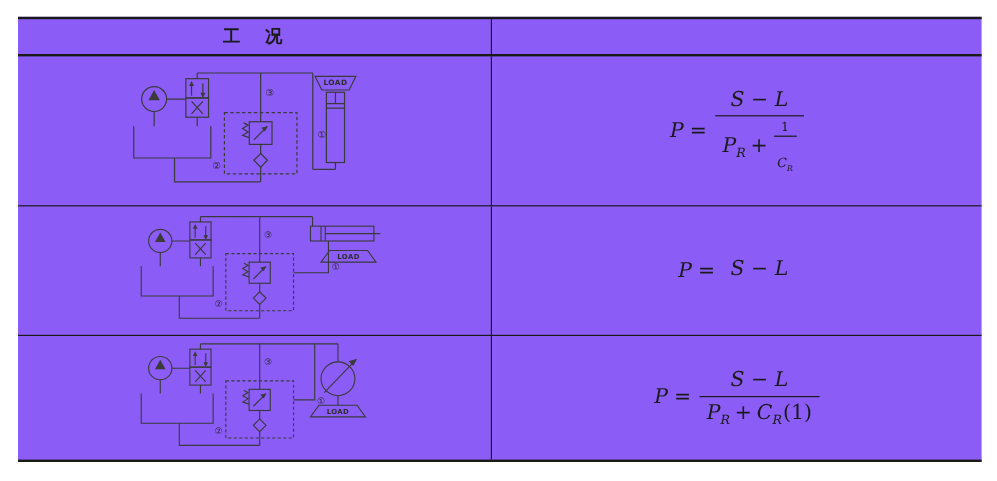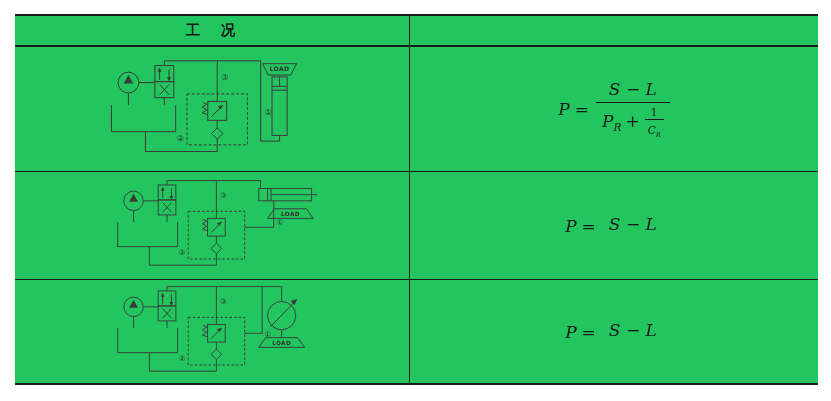--- a/index.html
+++ b/index.html
@@ -1,21 +1,21 @@
 <!DOCTYPE html>
 <html><head>
 <meta charset="utf-8">
 <style>
   *{box-sizing:border-box;margin:0;padding:0}
   html,body{width:831px;height:401px}
   body{background:#ffffff;font-family:"Liberation Sans",sans-serif;color:#1a1a1a;position:relative;overflow:hidden}
 
   .tbl{position:absolute;left:15px;top:14px;width:803px;height:371px;
        border-top:2px solid #1a1a1a;border-bottom:2px solid #1a1a1a;
-       display:flex;flex-direction:column;background:#22c55e}
+       display:flex;flex-direction:column;background:#8b5cf6}
   .row{display:flex;border-bottom:1px solid #1a1a1a;min-height:0}
   .row:last-child{border-bottom:none}
   .hrow{height:31px;flex:none;border-bottom:2px solid #1a1a1a}
   .r1{height:125px;flex:none}
   .r2{height:108px;flex:none}
   .r3{flex:1}
   .c1{width:395px;flex:none;border-right:1px solid #1a1a1a;
       display:flex;align-items:center;justify-content:center;overflow:hidden}
   .c2{flex:1;display:flex;align-items:center;justify-content:center;overflow:hidden}
   .hcell{font-weight:bold;font-size:14.5px;letter-spacing:3px}
@@ -27,21 +27,21 @@
   .formula .eq{font-style:normal;margin-right:7px}
   .frac{display:inline-flex;flex-direction:column;align-items:center}
   .frac>.num{display:block;text-align:center;padding:0 6px 3px;white-space:nowrap}
   .frac>.den{display:block;text-align:center;border-top:1.2px solid #1a1a1a;
              padding:3px 6px 0;white-space:nowrap}
   .op{font-style:normal;margin:0 4px}
   sub{font-size:0.62em;font-style:italic}
   .sfrac{display:inline-flex;flex-direction:column;align-items:center;
          font-size:10.5px;vertical-align:middle;margin-left:1px}
   .sfrac .num2{display:block;text-align:center;padding:0 3px 1px;font-style:normal}
-  .sfrac .den2{display:block;text-align:left;border-top:0.9px solid #1a1a1a;padding:4px 3px 0}
+  .sfrac .den2{display:block;text-align:left;border-top:0.9px solid #1a1a1a;padding:16px 3px 0}
   .paren{font-style:normal;margin-left:1px}
 
   
   .diag line,.diag rect,.diag circle,.diag path,.diag polyline{stroke:#3a3a3a;fill:none;stroke-width:1.05}
   .diag .dash{stroke-dasharray:3 2.2}
   .diag .fil{fill:#3a3a3a;stroke:none}
   .diag text{stroke:none;fill:#2d2d2d;font-family:"DejaVu Sans",sans-serif}
   .diag .mark{font-size:8.5px;text-anchor:middle}
   .diag .loadtext{font-size:6.5px;font-weight:bold;text-anchor:middle;letter-spacing:.4px}
 </style>
@@ -224,18 +224,19 @@
         <text class="mark" x="198" y="62">①</text>
         <text class="mark" x="101" y="90">②</text>
       </svg>
     </div>
     <div class="c2">
       <div class="formula">
         <span class="lhs">P</span>
         <span class="eq">=</span>
         <span class="frac">
           <span class="num">S − L</span>
+          <span class="den"><span>P</span><sub>R</sub><span class="op">+</span><span>C</span><sub>R</sub><span class="paren">(1)</span></span>
         </span>
       </div>
     </div>
   </div>
 
 </div>
 
 </body></html>

